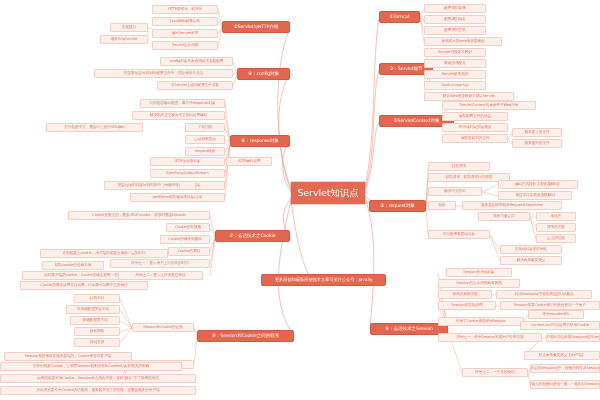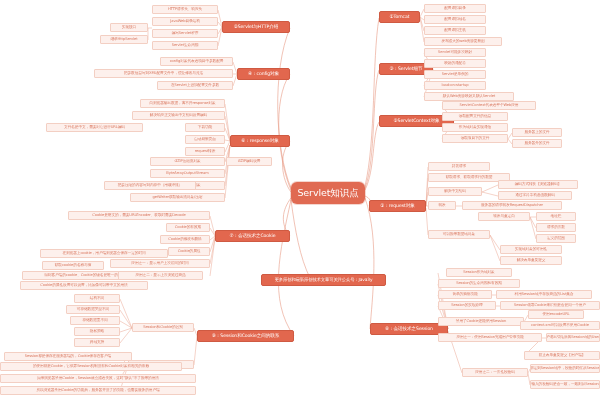--- a/index.html
+++ b/index.html
@@ -16,21 +16,21 @@
     box-sizing:border-box;
     white-space:nowrap;
     line-height:1.05;
     letter-spacing:-0.1px;
   }
   
   .n-root{
     background:#e06a52;
     color:#ffffff;
     border:1px solid #d8stub;
-    border-radius:6px;
+    border-radius:0;
     font-size:9.5px;
     padding:5px 13px;
     box-shadow:0 0 0 1px rgba(210,90,65,.25);
   }
   
   .n-b{
     background:#e2674e;
     color:#ffffff;
     border:1px solid #cf5a42;
     border-radius:2px;

